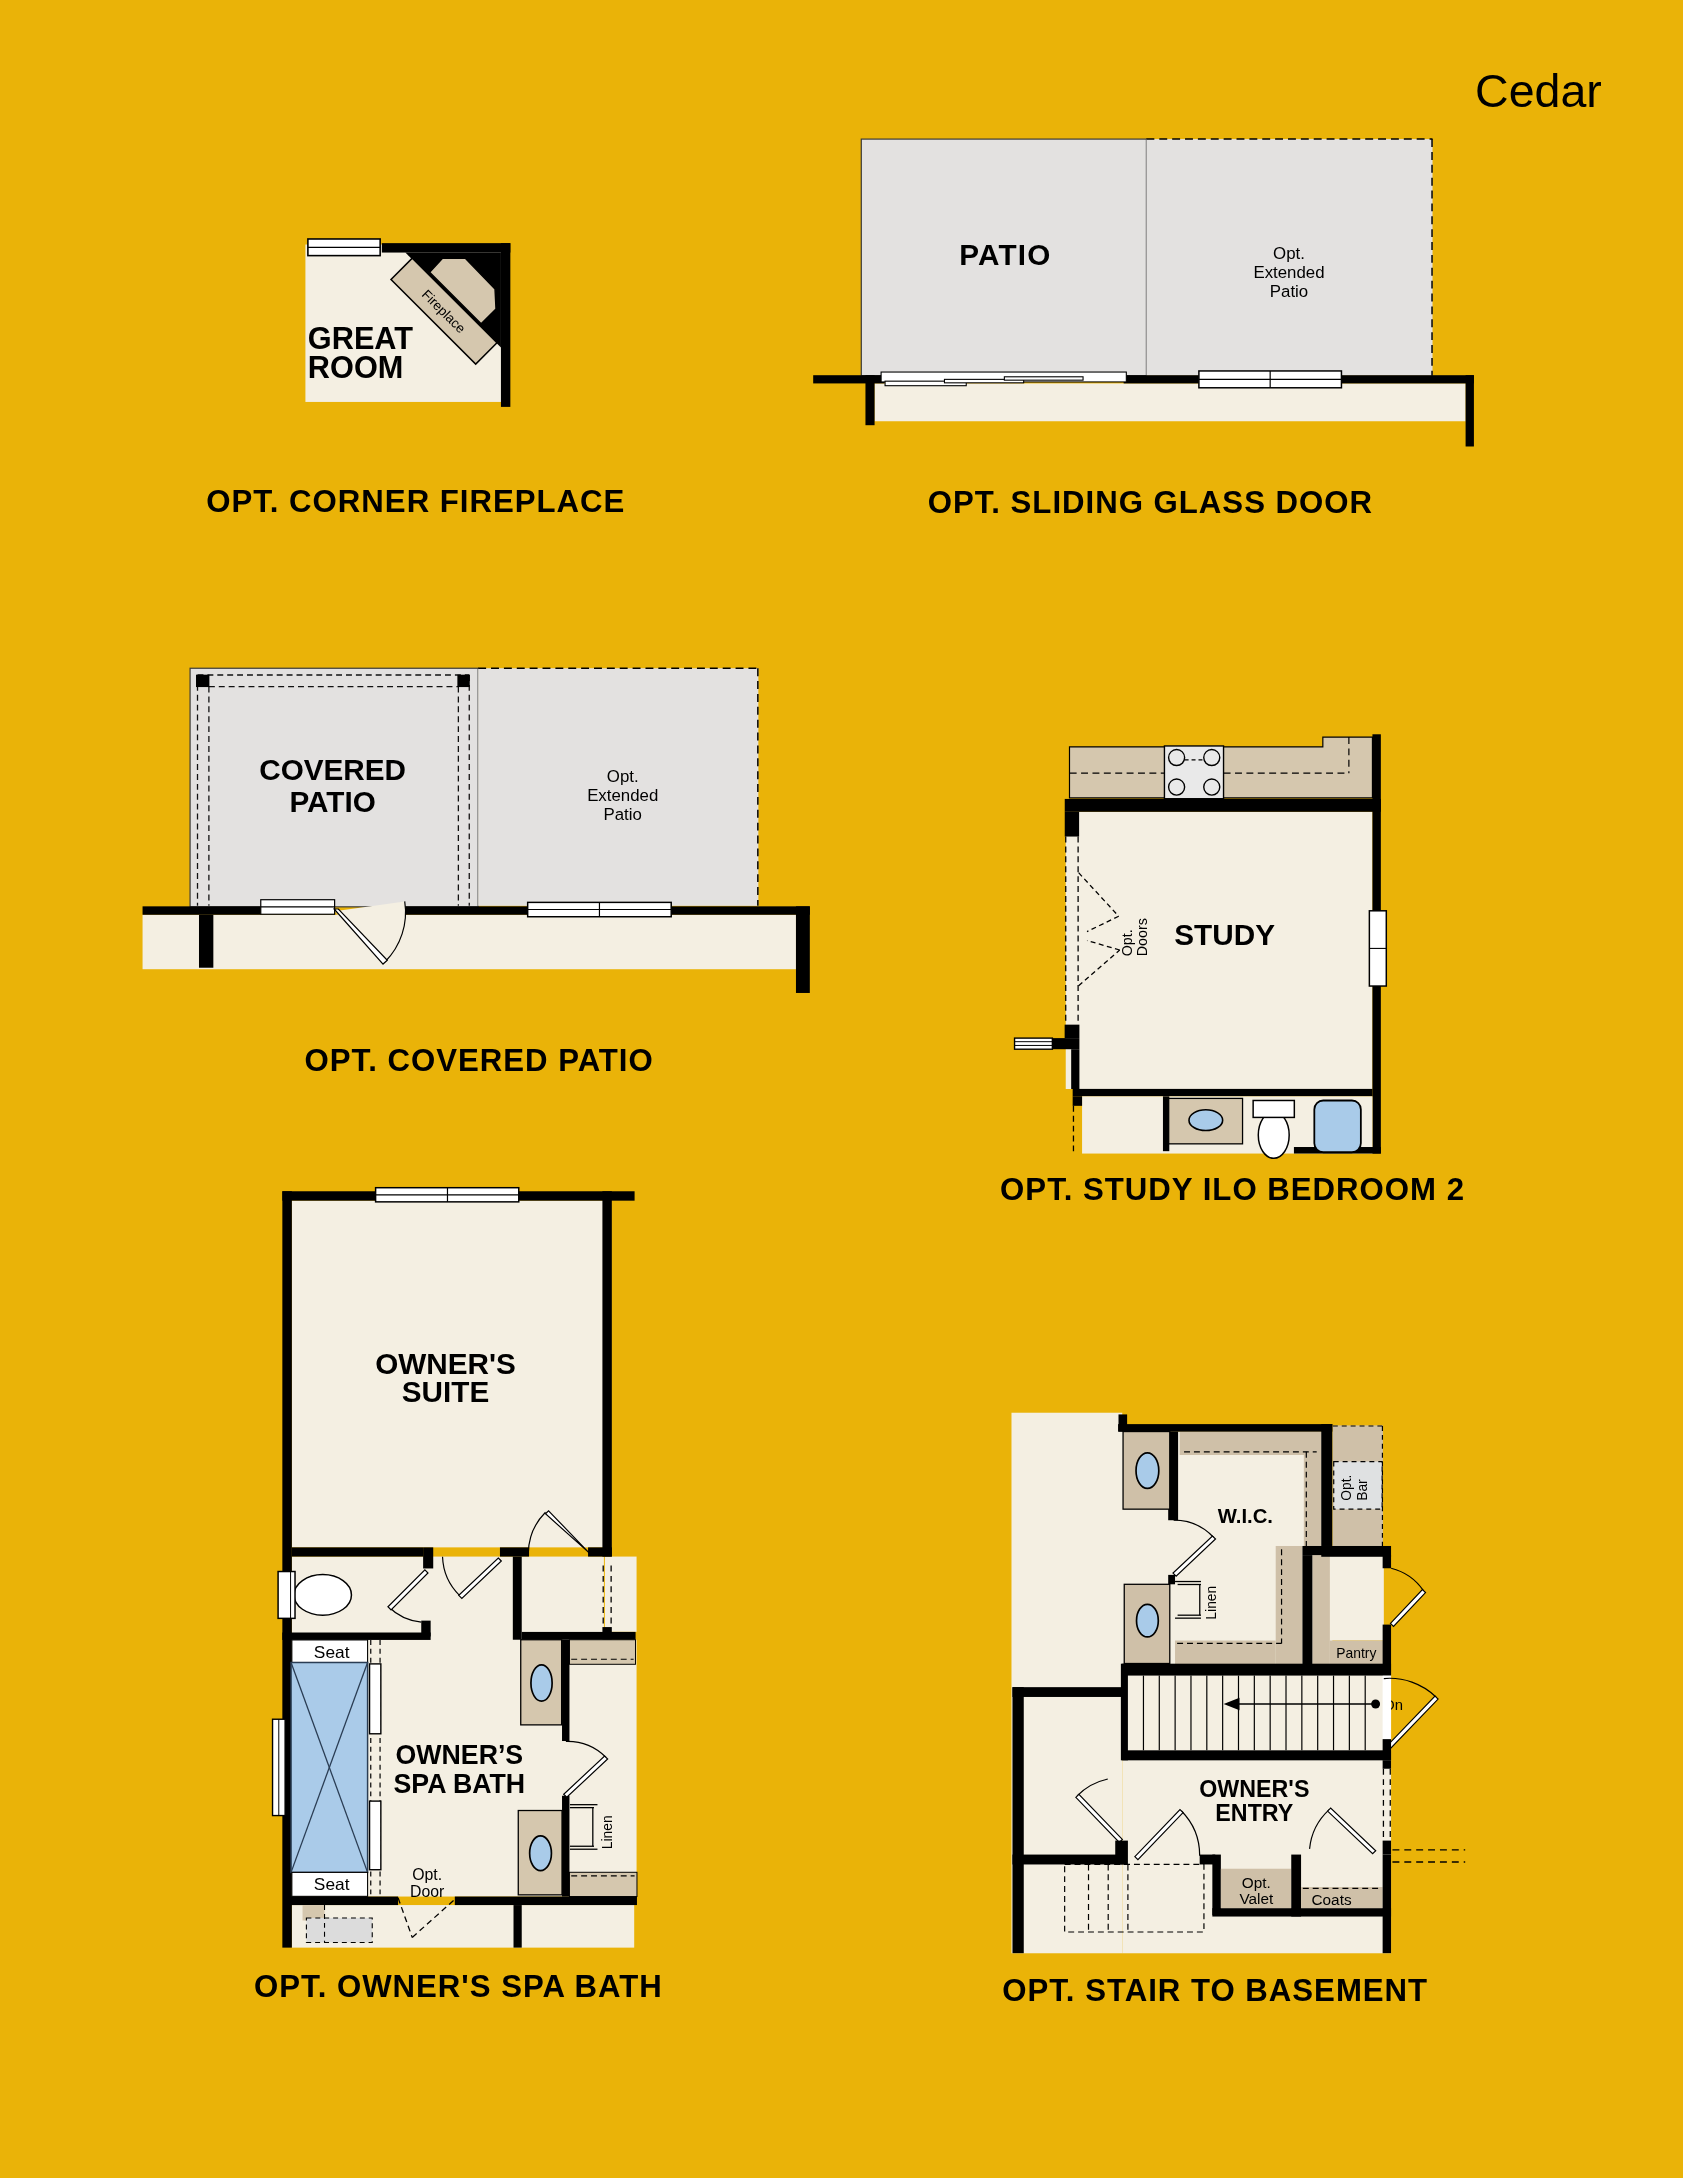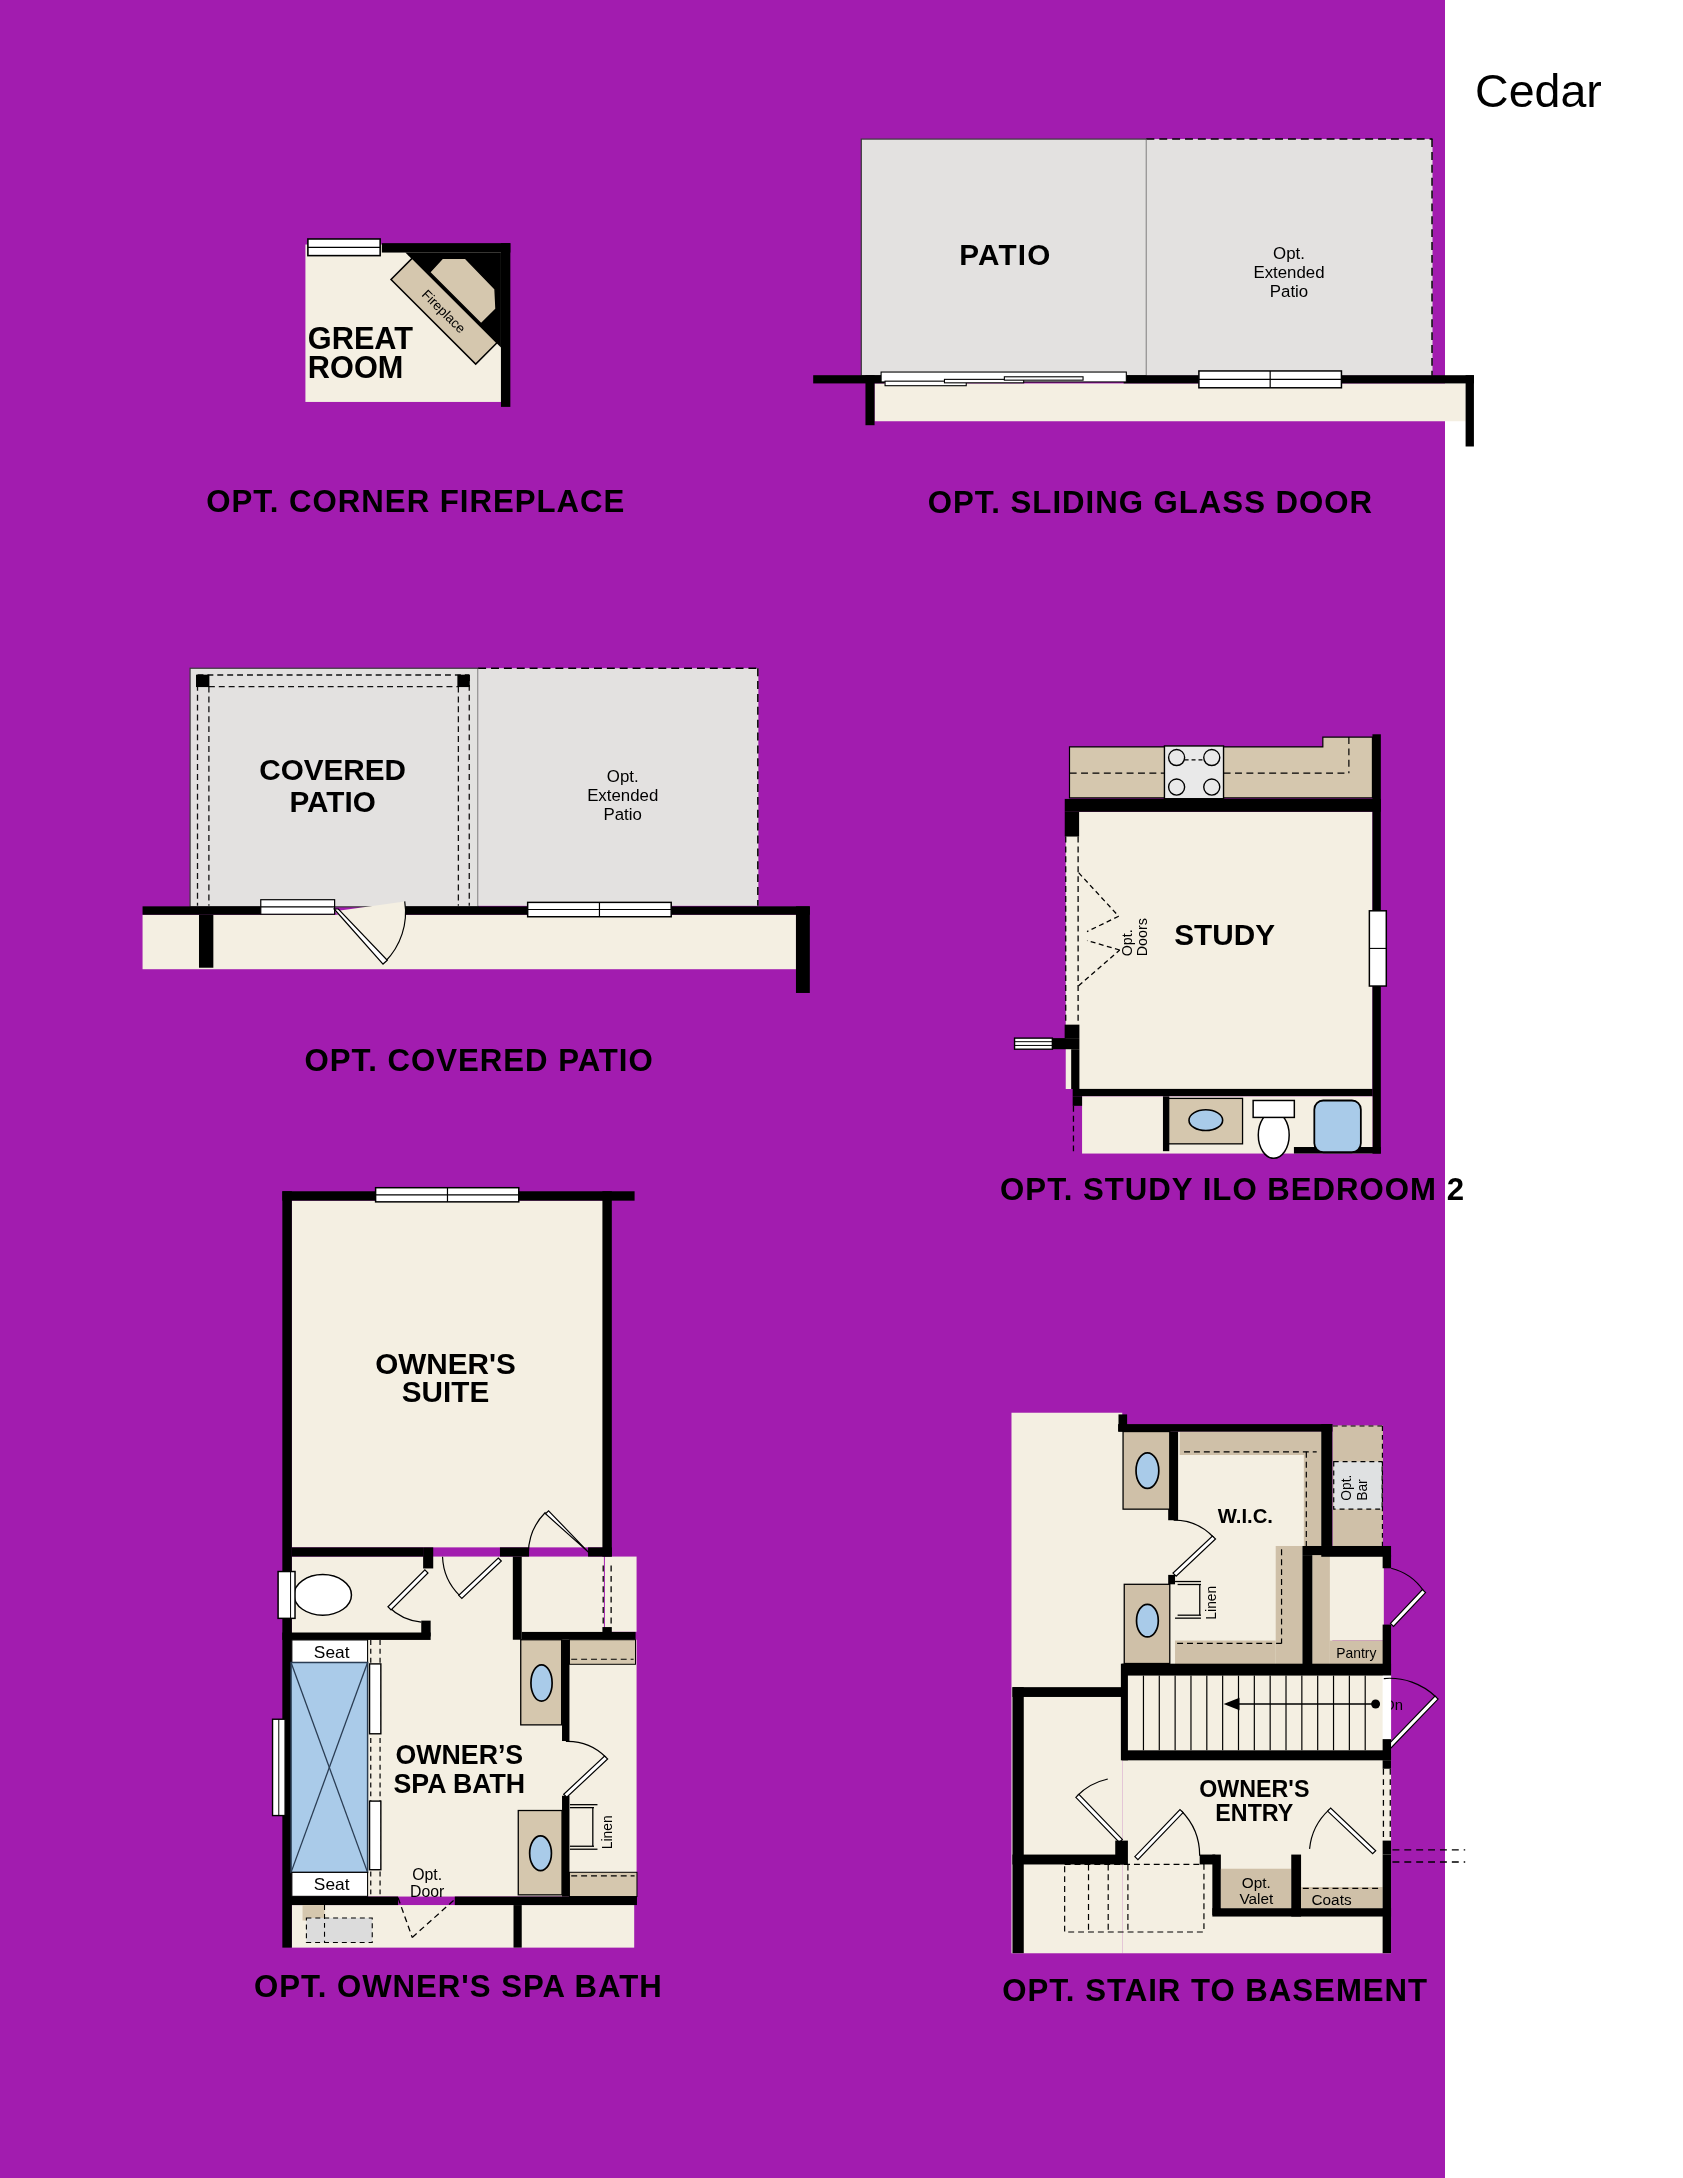--- a/index.html
+++ b/index.html
@@ -1,16 +1,16 @@
 <!DOCTYPE html>
 <html><head>
 <meta charset="utf-8">
 <style>
   html,body{margin:0;padding:0;background:#ffffff;}
-  #page{width:1445px;height:2178px;position:relative;background:#a21caf;}
+  #page{width:1683px;height:2178px;position:relative;background:#eab308;}
   svg{position:absolute;left:0;top:0;}
   text{font-family:"Liberation Sans", sans-serif;fill:#000;}
   .cap{font-weight:bold;font-size:31.5px;letter-spacing:1px;}
   .room{font-weight:bold;}
   .w{fill:#000;}
 </style>
 </head>
 <body>
 <div id="page">
 <svg width="1683" height="2178" viewBox="0 0 1700 2200">

